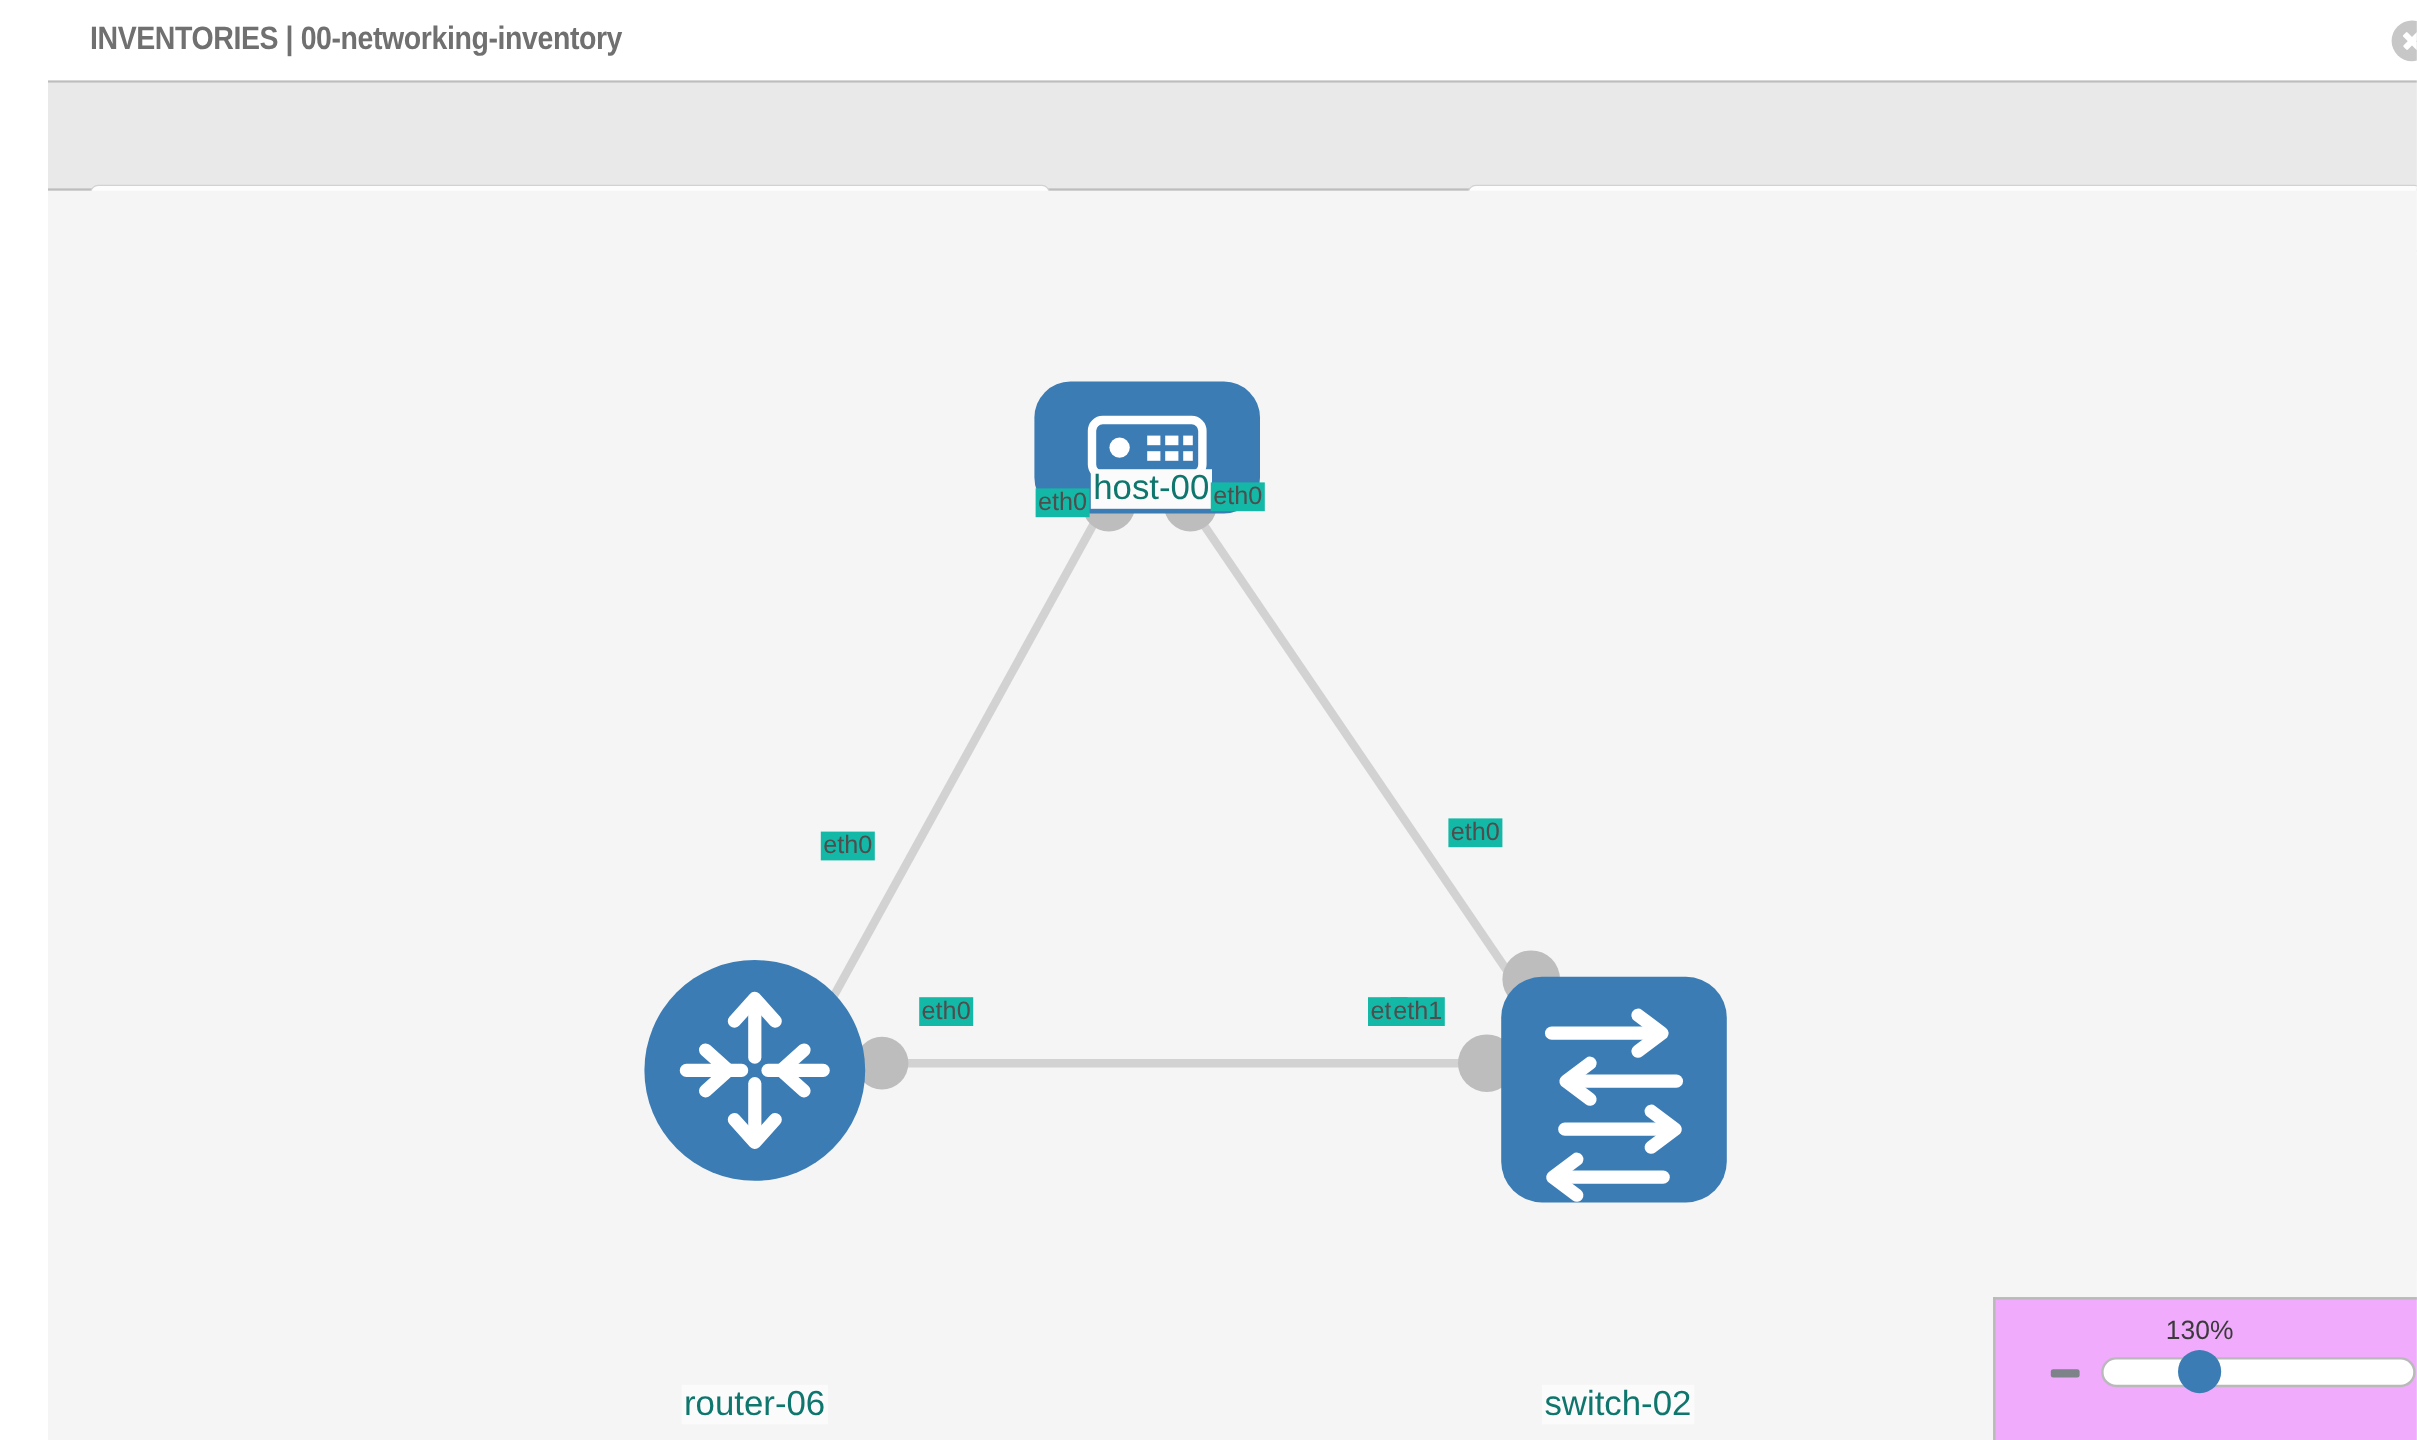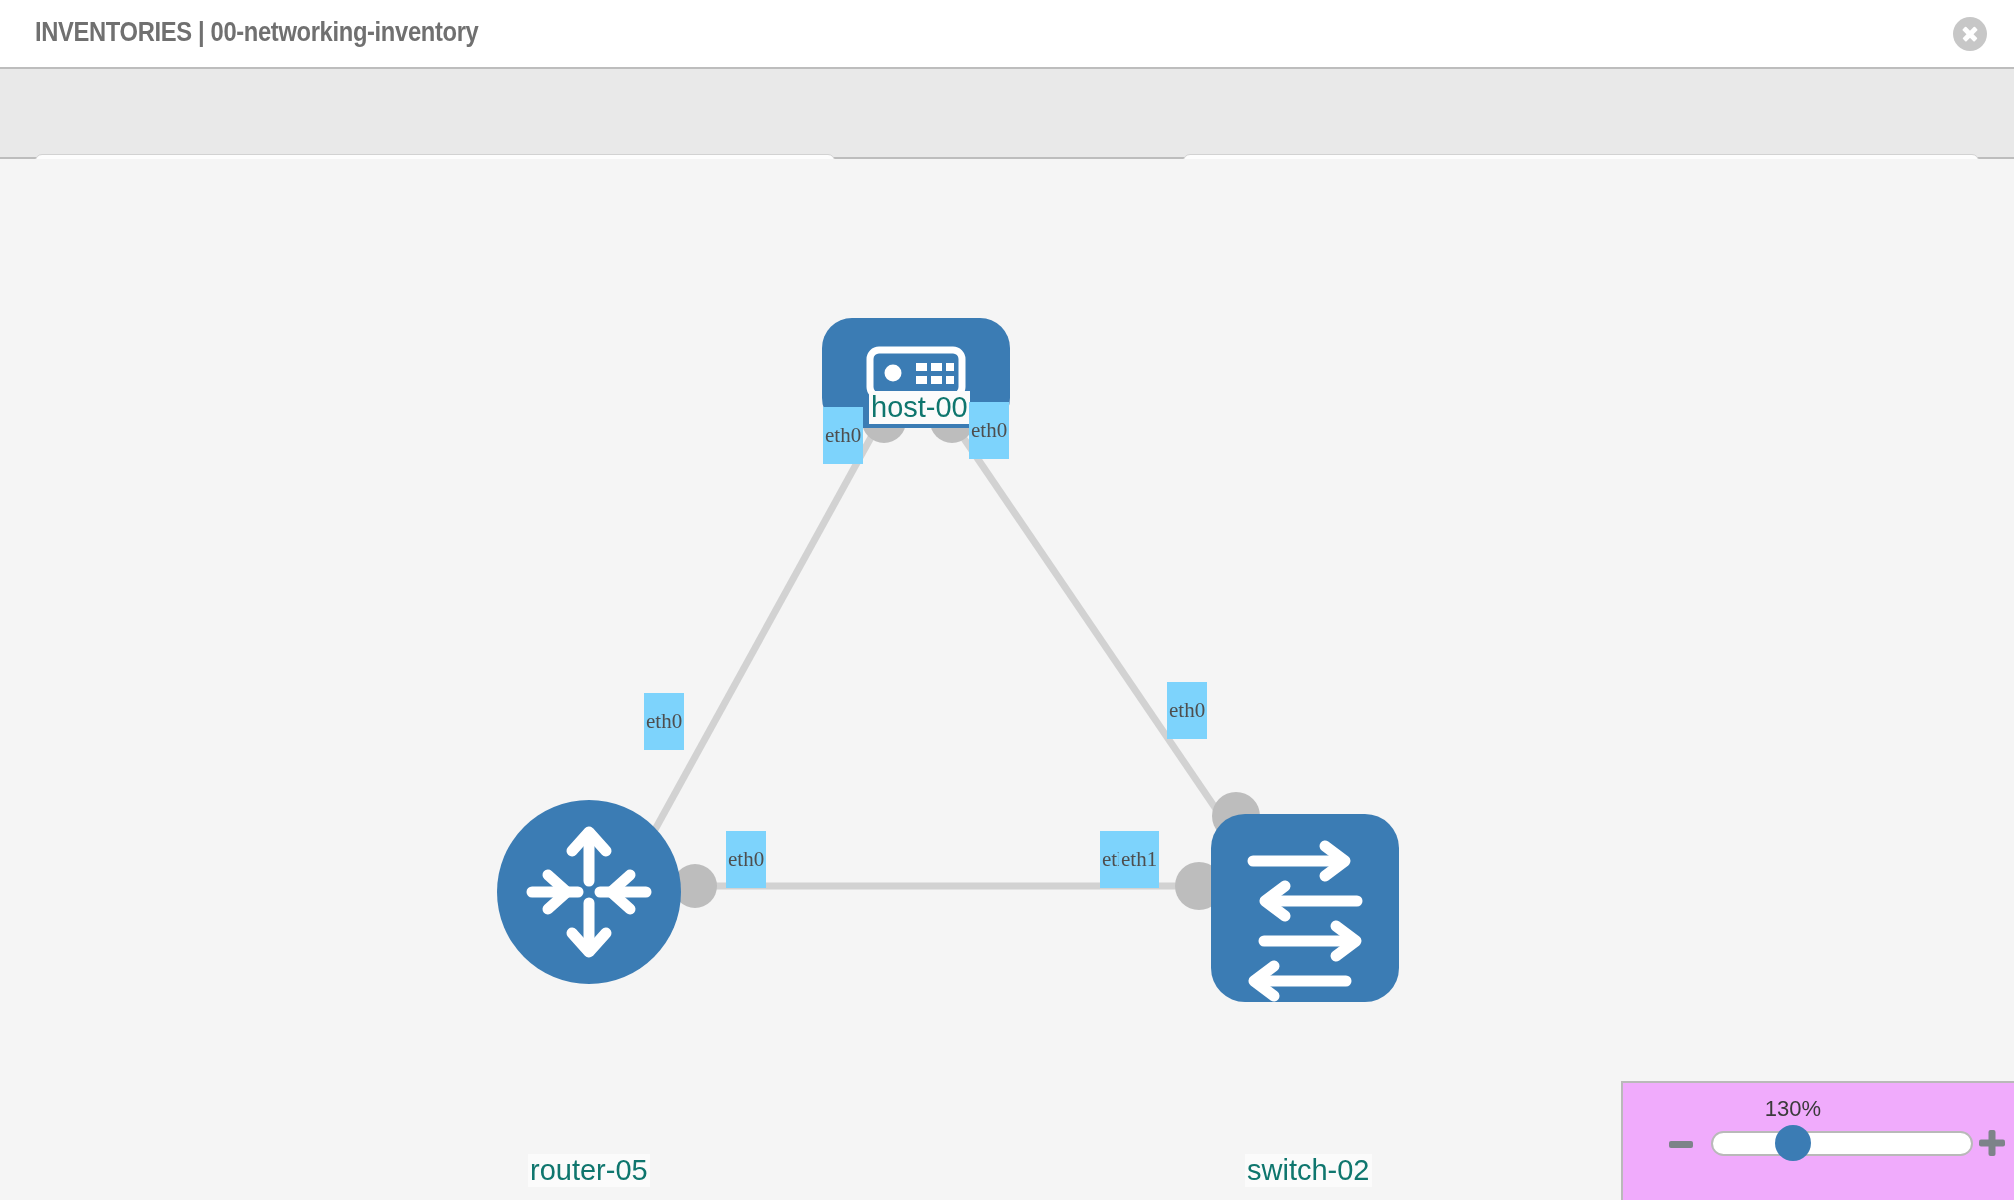--- a/index.html
+++ b/index.html
@@ -2,21 +2,21 @@
 <html><head>
 <meta charset="utf-8">
 <style>
   * { box-sizing: border-box; margin: 0; padding: 0; }
   html, body {
     width: 2014px; height: 1200px;
     background: #ffffff;
     font-family: "Liberation Sans", sans-serif;
     overflow: hidden;
   }
-  #app { position: relative; width: 1922px; height: 1200px; }
+  #app { position: relative; width: 1922px; height: 1200px; margin-left: 40px; }
 
   
   .header {
     position: absolute; top: 0; left: 0;
     width: 2014px; height: 69px;
     background: #ffffff;
     border-bottom: 2px solid #bdbdbd;
   }
   .page-title {
     position: absolute; left: 35px; top: 17px;
@@ -112,24 +112,23 @@
     font-size: 29px;
     color: #0f766e;
     background: #fbfbfb;
     white-space: nowrap;
     padding: 0 2px;
   }
   .elabel {
     position: absolute;
     font-size: 21px;
     color: #4e4e4e;
-    background: #7dd3fc;
-    white-space: nowrap;
-    padding: 16px 2px;
-    font-family: Liberation Serif, serif;
+    background: #14b8a6;
+    white-space: nowrap;
+    padding: 0 2px;
   }
 
   
   .zoom-panel {
     position: absolute; left: 1621px; top: 1081px;
     width: 393px; height: 119px;
     background: #f0abfc;
     border: 2px solid #b9b9b9;
     border-right: none; border-bottom: none;
   }
@@ -265,21 +264,21 @@
           <polyline points="1285,727 1265,742 1285,757"></polyline>
           <line x1="1264" y1="782" x2="1351" y2="782"></line>
           <polyline points="1336,767 1356,782 1336,797"></polyline>
           <line x1="1346" y1="822" x2="1259" y2="822"></line>
           <polyline points="1274,807 1254,822 1274,837"></polyline>
         </g>
       </g>
     </svg>
 
     <div class="nlabel" style="left:869px; top:232px;">host-00</div>
-    <div class="nlabel" style="left:528px; top:995px;">router-05</div>
+    <div class="nlabel" style="left:528px; top:995px;">router-06</div>
     <div class="nlabel" style="left:1245px; top:995px;">switch-02</div>
 
     <div class="elabel" style="left:823px; top:248px;">eth0</div>
     <div class="elabel" style="left:969px; top:243px;">eth0</div>
     <div class="elabel" style="left:644px; top:534px;">eth0</div>
     <div class="elabel" style="left:1167px; top:523px;">eth0</div>
     <div class="elabel" style="left:726px; top:672px;">eth0</div>
     <div class="elabel" style="left:1100px; top:672px;">eth</div>
     <div class="elabel" style="left:1119px; top:672px;text-align:center;">eth1</div>
   </div>

